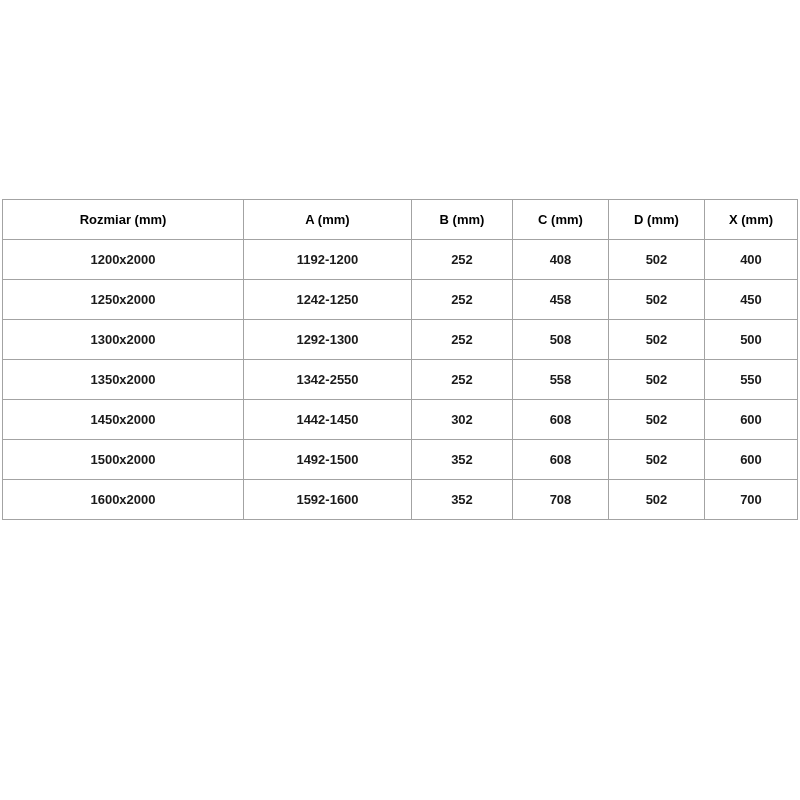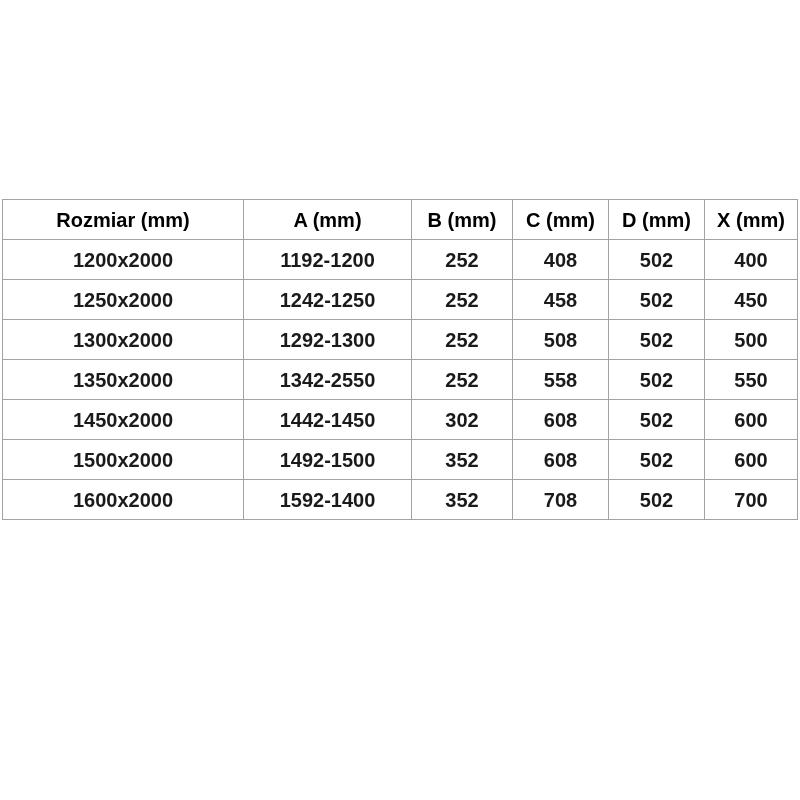--- a/index.html
+++ b/index.html
@@ -27,21 +27,21 @@
     border-collapse: collapse;
     table-layout: fixed;
     background: #ffffff;
   }
   table.size-table th,
   table.size-table td {
     border: 1px solid var(--border-color);
     height: 40px;
     text-align: center;
     vertical-align: middle;
-    font-size: 20px;
+    font-size: 13px;
     line-height: 1;
     white-space: nowrap;
     overflow: hidden;
   }
   table.size-table th {
     font-weight: bold;
     color: var(--header-text);
   }
   table.size-table td {
     font-weight: bold;
@@ -115,21 +115,21 @@
         <tr>
           <td>1500x2000</td>
           <td>1492-1500</td>
           <td>352</td>
           <td>608</td>
           <td>502</td>
           <td>600</td>
         </tr>
         <tr>
           <td>1600x2000</td>
-          <td>1592-1400</td>
+          <td>1592-1600</td>
           <td>352</td>
           <td>708</td>
           <td>502</td>
           <td>700</td>
         </tr>
       </tbody>
   </table>
 </div>
 
 </body></html>

